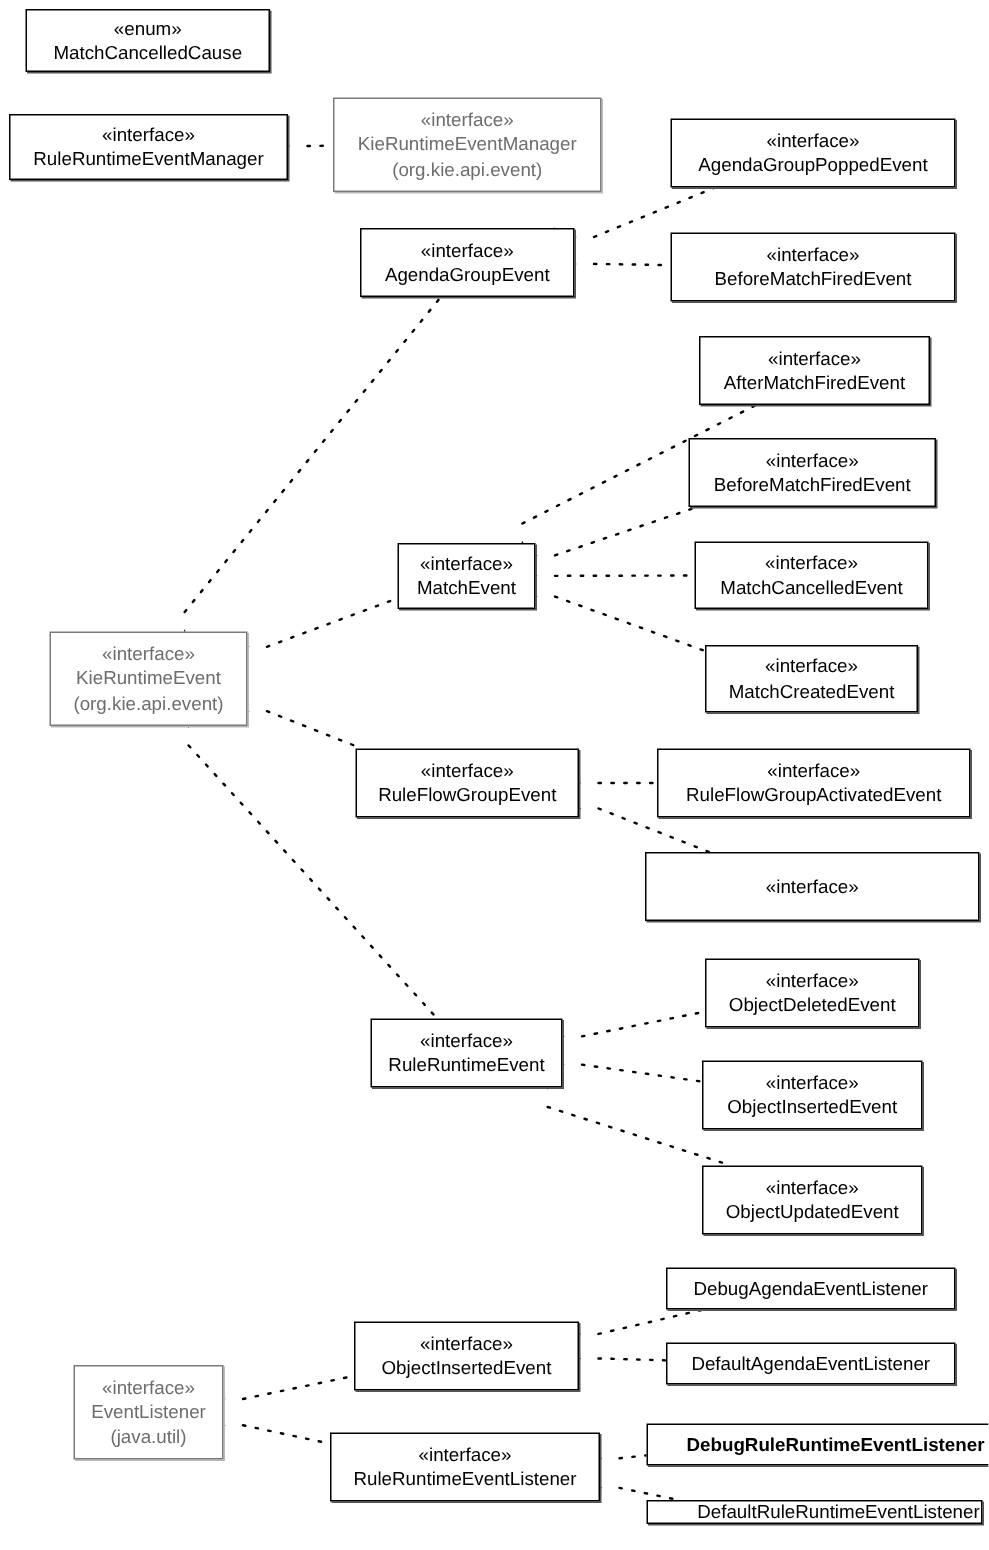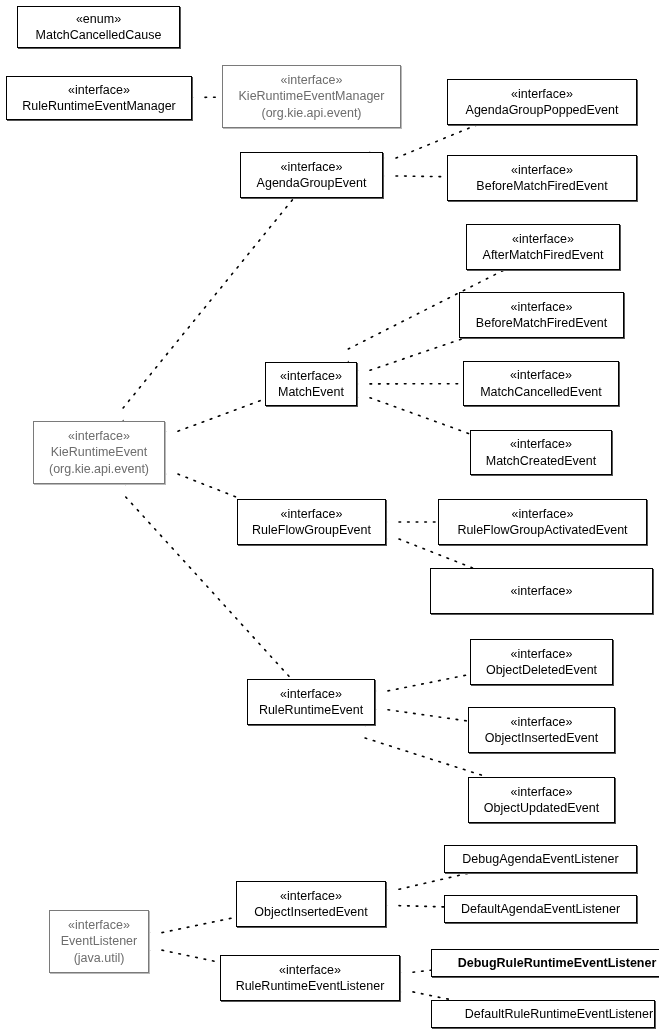--- a/index.html
+++ b/index.html
@@ -243,16 +243,16 @@
       <span class="nodename">EventListener</span>
       <span class="pkg">(java.util)</span>
     </div>
     <div class="node" style="left: 220px; top: 955px; width: 180px; height: 46px;">
       <span class="stereotype">«interface»</span>
       <span class="nodename">RuleRuntimeEventListener</span>
     </div>
     <div class="node" style="left: 431px; top: 949px; width: 252px; height: 28px; font-weight: bold;">
       <span class="nodename">DebugRuleRuntimeEventListener</span>
     </div>
-    <div class="node" style="left: 431px; top: 1000px; width: 224px; height: 28px; padding-left: 32px;">
+    <div class="node" style="left: 431px; top: 1000px; width: 224px; height: 16px; padding-left: 32px;">
       <span class="nodename">DefaultRuleRuntimeEventListener</span>
     </div>
   </div>
 
 </body></html>

